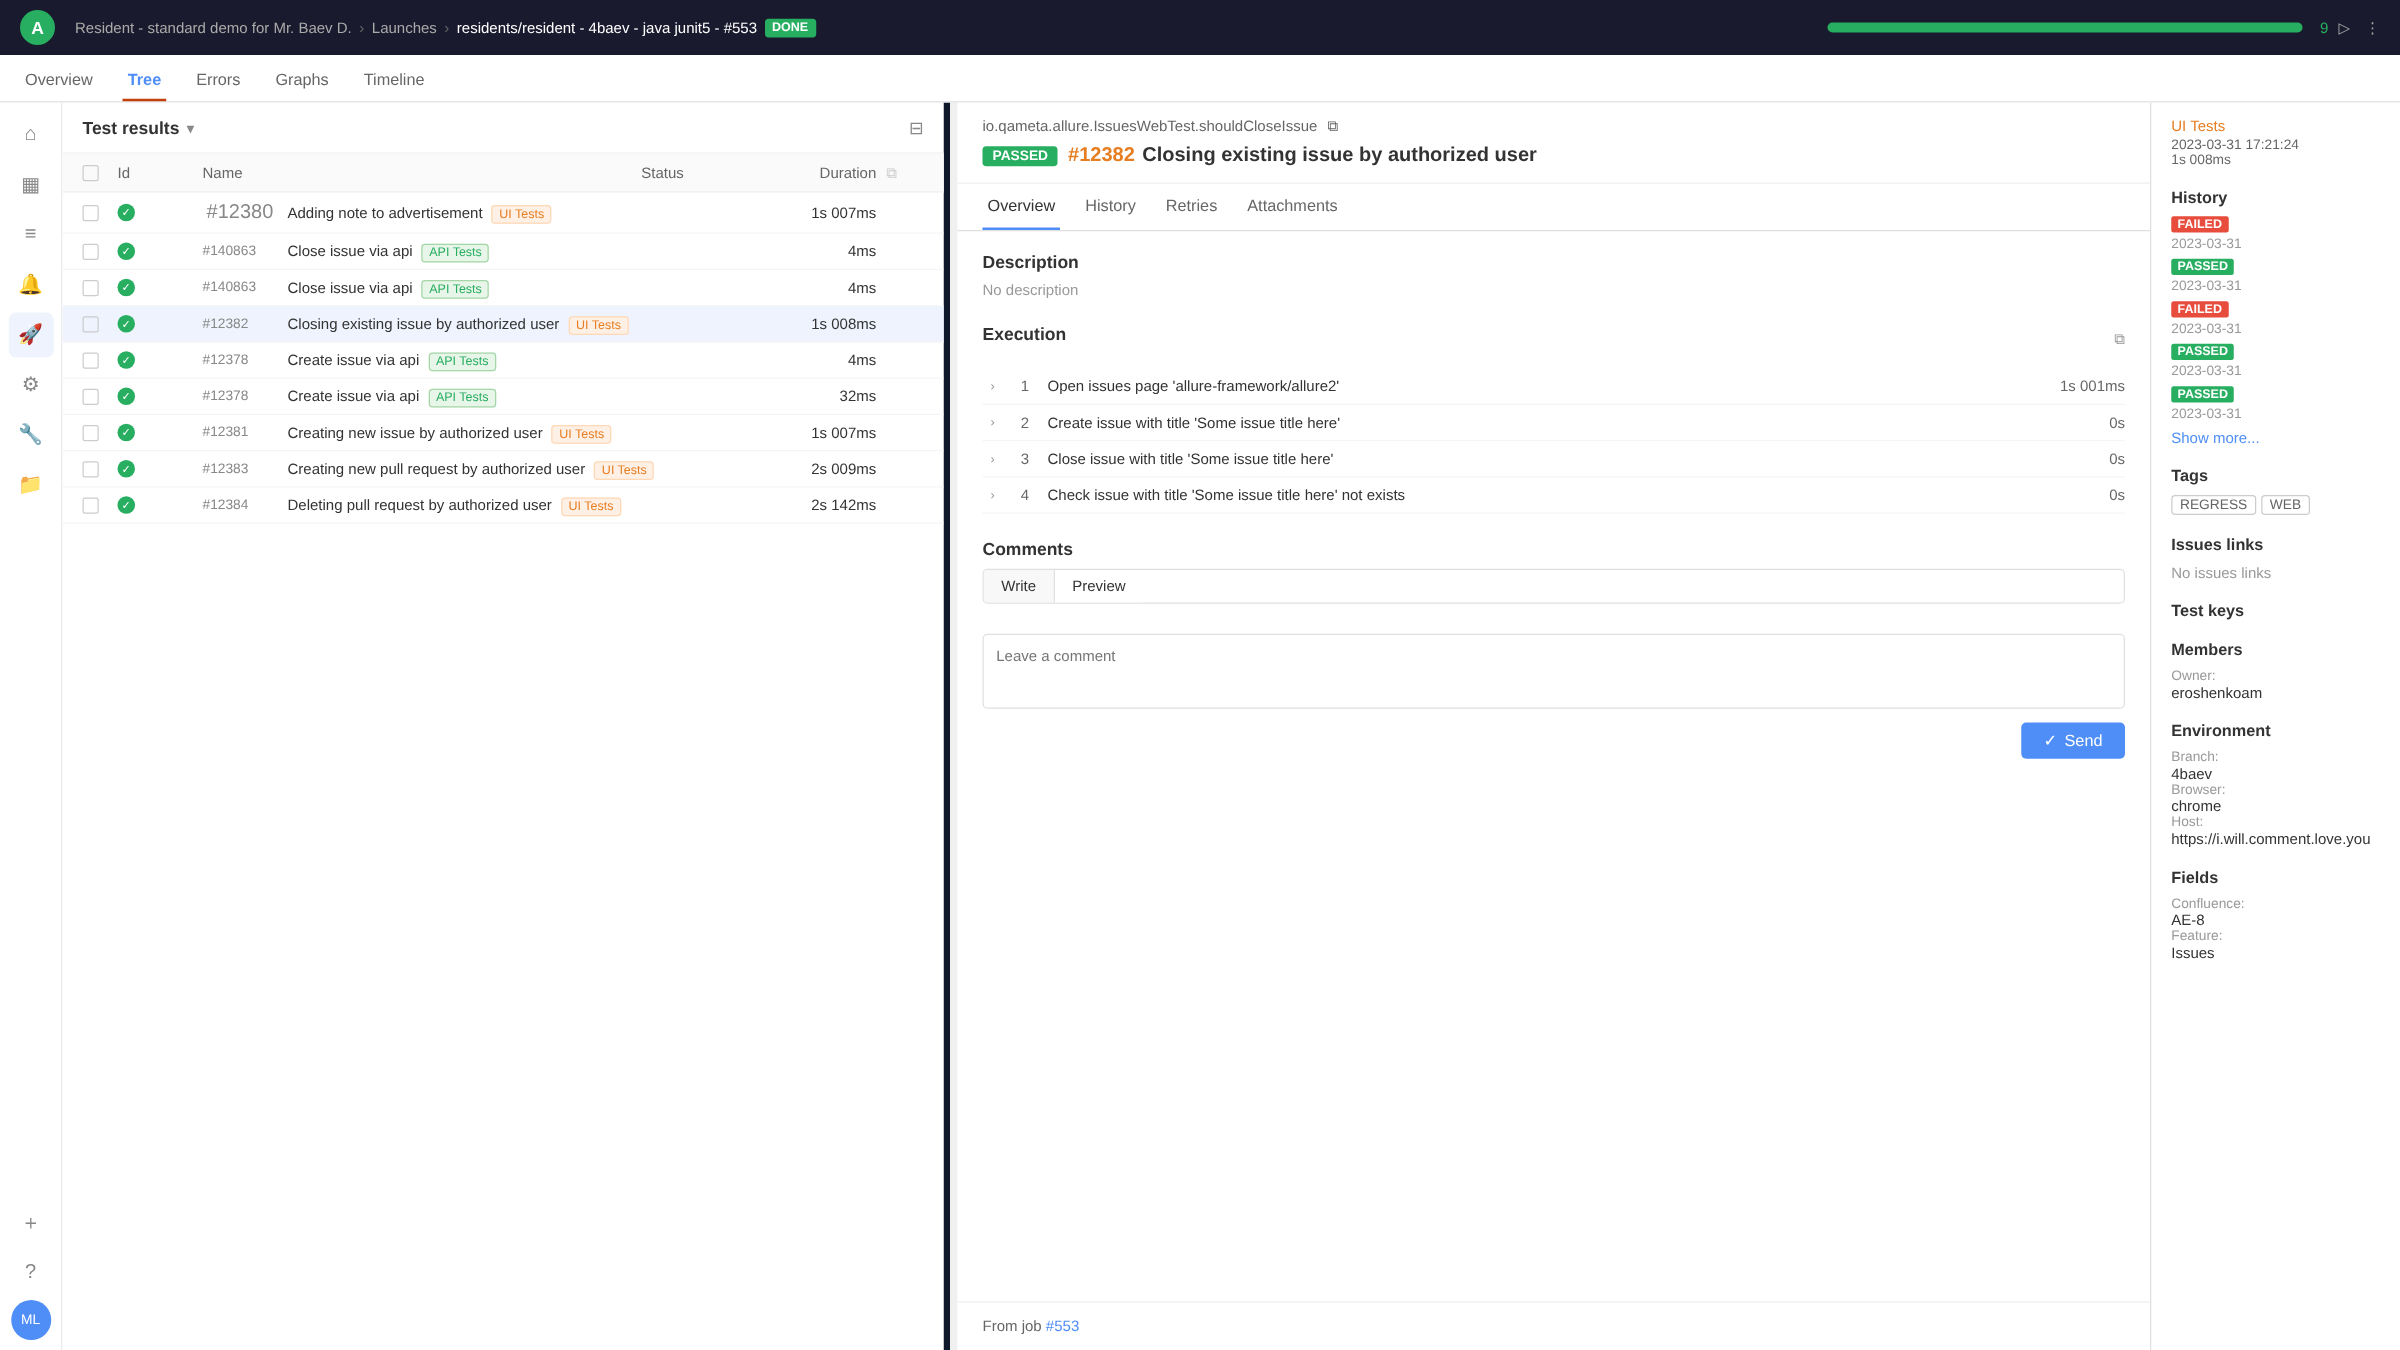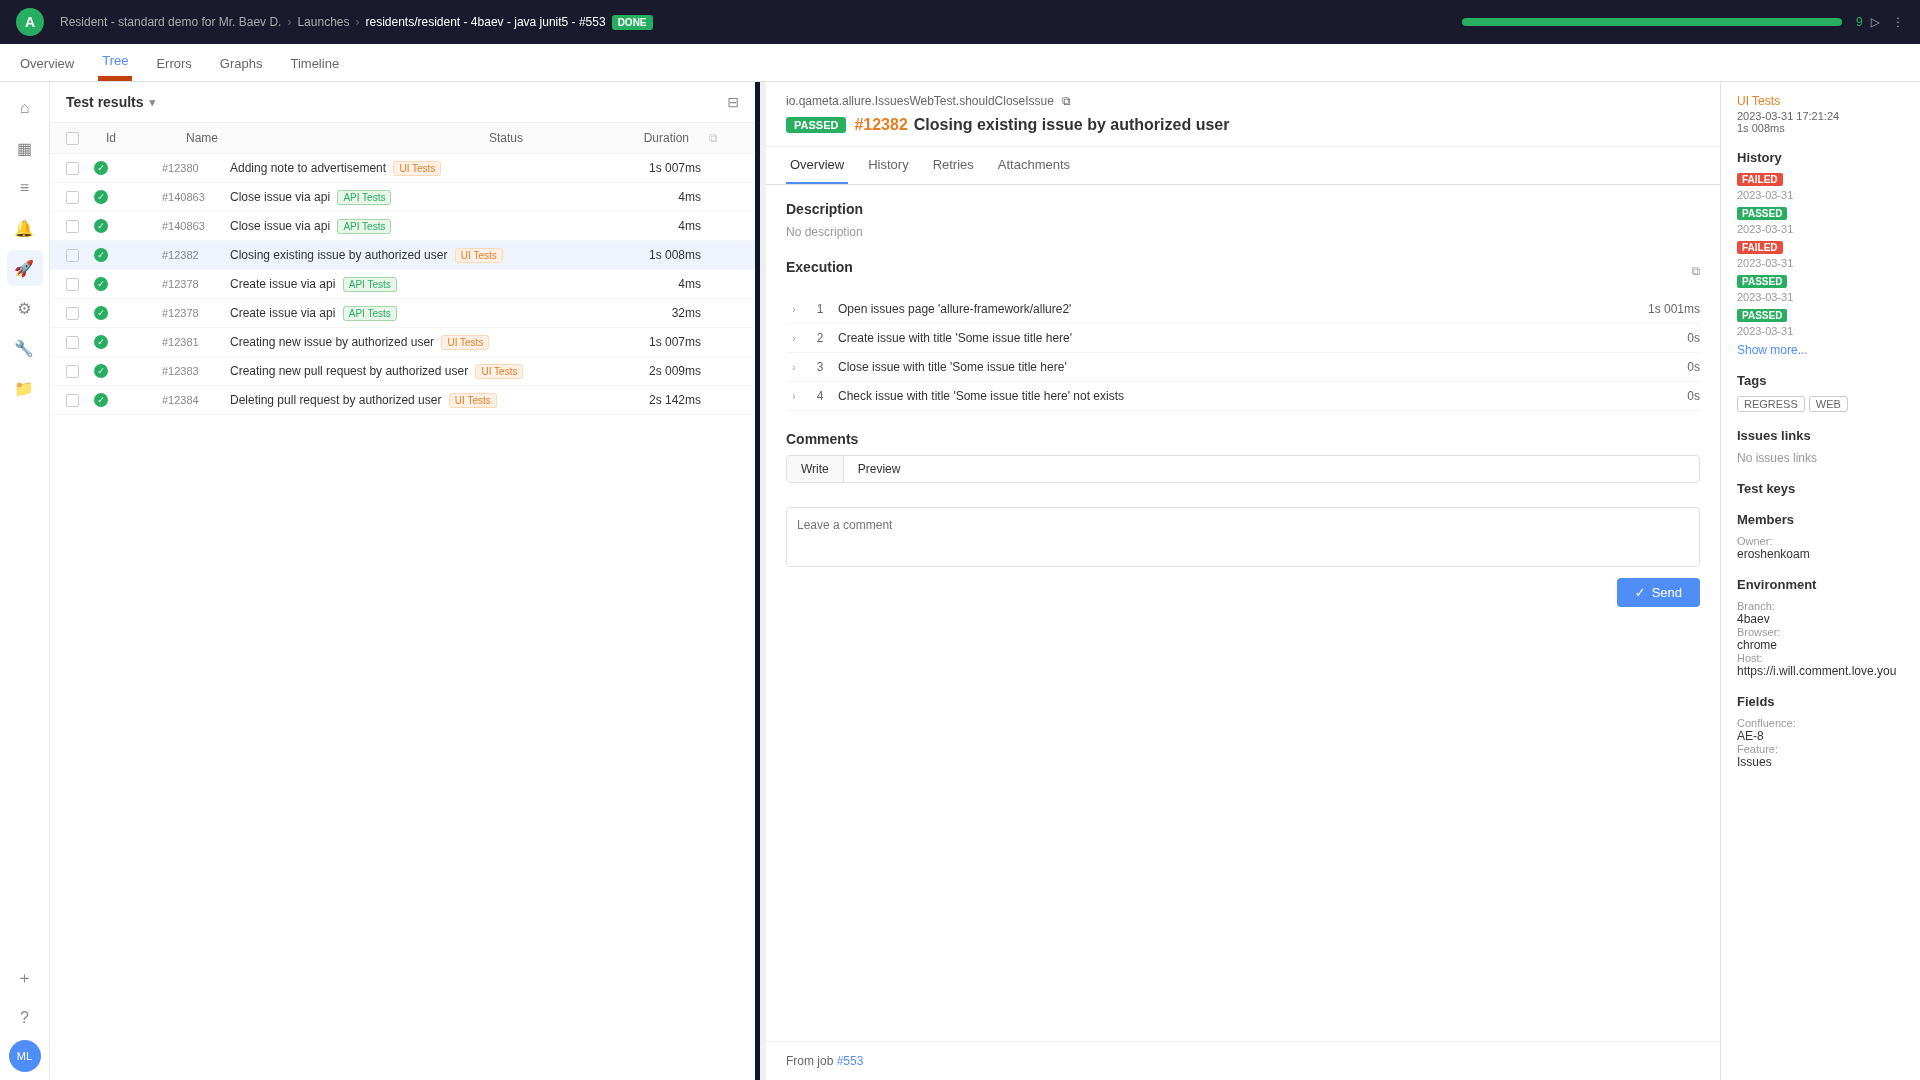--- a/index.html
+++ b/index.html
@@ -13,40 +13,40 @@
     .topbar .breadcrumb .sep { color: #666; }
     .topbar .breadcrumb .current { color: #fff; }
     .topbar .badge-done { background: #27ae60; color: white; font-size: 10px; padding: 2px 6px; border-radius: 3px; font-weight: bold; }
     .topbar .progress-bar { width: 380px; height: 8px; background: #27ae60; border-radius: 4px; }
     .topbar .progress-num { color: #27ae60; font-size: 12px; margin-left: 6px; }
     .topbar .top-icons { display: flex; gap: 12px; align-items: center; color: #aaa; }
 
     
     .nav-tabs { height: 38px; background: white; border-bottom: 1px solid #e0e0e0; display: flex; align-items: flex-end; padding: 0 16px; gap: 20px; flex-shrink: 0; }
     .nav-tabs .tab { padding: 8px 4px; font-size: 13px; cursor: pointer; color: #666; border-bottom: 2px solid transparent; }
-    .nav-tabs .tab.active { color: #4f8ef7; border-bottom: 5px solid #c2410c; font-weight: 400; }
+    .nav-tabs .tab.active { color: #4f8ef7; border-bottom: 2px solid #c2410c; font-weight: 700; }
 
     
     .main { display: flex; flex: 1; overflow: hidden; }
 
     
     .sidebar-icons { width: 50px; background: #fff; border-right: 1px solid #e8e8e8; display: flex; flex-direction: column; align-items: center; padding-top: 8px; gap: 4px; flex-shrink: 0; }
     .sidebar-icon { width: 36px; height: 36px; display: flex; align-items: center; justify-content: center; border-radius: 6px; cursor: pointer; color: #888; font-size: 16px; }
     .sidebar-icon.active { color: #4f8ef7; background: #eef3fe; }
     .sidebar-icon-bottom { margin-top: auto; }
 
     
     .test-panel { width: 710px; background: white; border-right: 5px solid #0f172a; display: flex; flex-direction: column; flex-shrink: 0; }
     .test-panel-header { padding: 12px 16px; display: flex; align-items: center; justify-content: space-between; border-bottom: 1px solid #f0f0f0; }
     .test-panel-header .title { font-size: 14px; font-weight: 600; display: flex; align-items: center; gap: 6px; }
     .test-panel-header .filter-icon { color: #888; cursor: pointer; font-size: 14px; }
 
     
     .test-table { flex: 1; overflow-y: auto; }
-    .test-table-header { display: flex; align-items: center; padding: 8px 16px; background: #fafafa; border-bottom: 1px solid #f0f0f0; font-size: 12px; color: #666; gap: 20px; position: sticky; top: 0; }
+    .test-table-header { display: flex; align-items: center; padding: 8px 16px; background: #fafafa; border-bottom: 1px solid #f0f0f0; font-size: 12px; color: #666; gap: 8px; position: sticky; top: 0; }
     .col-check { width: 20px; flex-shrink: 0; }
     .col-id { width: 60px; flex-shrink: 0; }
     .col-name { flex: 1; }
     .col-status { width: 80px; flex-shrink: 0; }
     .col-duration { width: 100px; flex-shrink: 0; text-align: right; }
     .col-actions { width: 30px; flex-shrink: 0; }
     .test-row { display: flex; align-items: center; padding: 7px 16px; border-bottom: 1px solid #f5f5f5; font-size: 12px; gap: 8px; cursor: pointer; }
     .test-row.selected { background: #eef3fe; }
     .test-row .tag { font-size: 10px; padding: 1px 5px; border-radius: 3px; margin-left: 4px; }
     .tag-ui { background: #fff0e6; color: #e67e22; border: 1px solid #ffd8b5; }
@@ -179,21 +179,21 @@
       </div>
     </div>
     <div class="test-table" id="test-rows">
         <div class="test-row">
       <div class="col-check">
             <div class="cb"></div>
           </div>
       <div class="col-id" style="display:flex;align-items:center;gap:4px;">
         <span class="status-dot status-passed">✓</span>
       </div>
-      <div class="col-id" style="color:#888;font-size:11px;width:60px;">#12380</div>
+      <div class="col-id" style="color:#888;font-size:16px;width:60px;text-align:center;">#12380</div>
       <div class="col-name">
         Adding note to advertisement <span class="tag tag-ui">UI Tests</span>
       </div>
       <div class="col-duration">1s 007ms</div>
       <div class="col-actions"></div>
     </div>
         <div class="test-row">
       <div class="col-check">
             <div class="cb"></div>
           </div>

